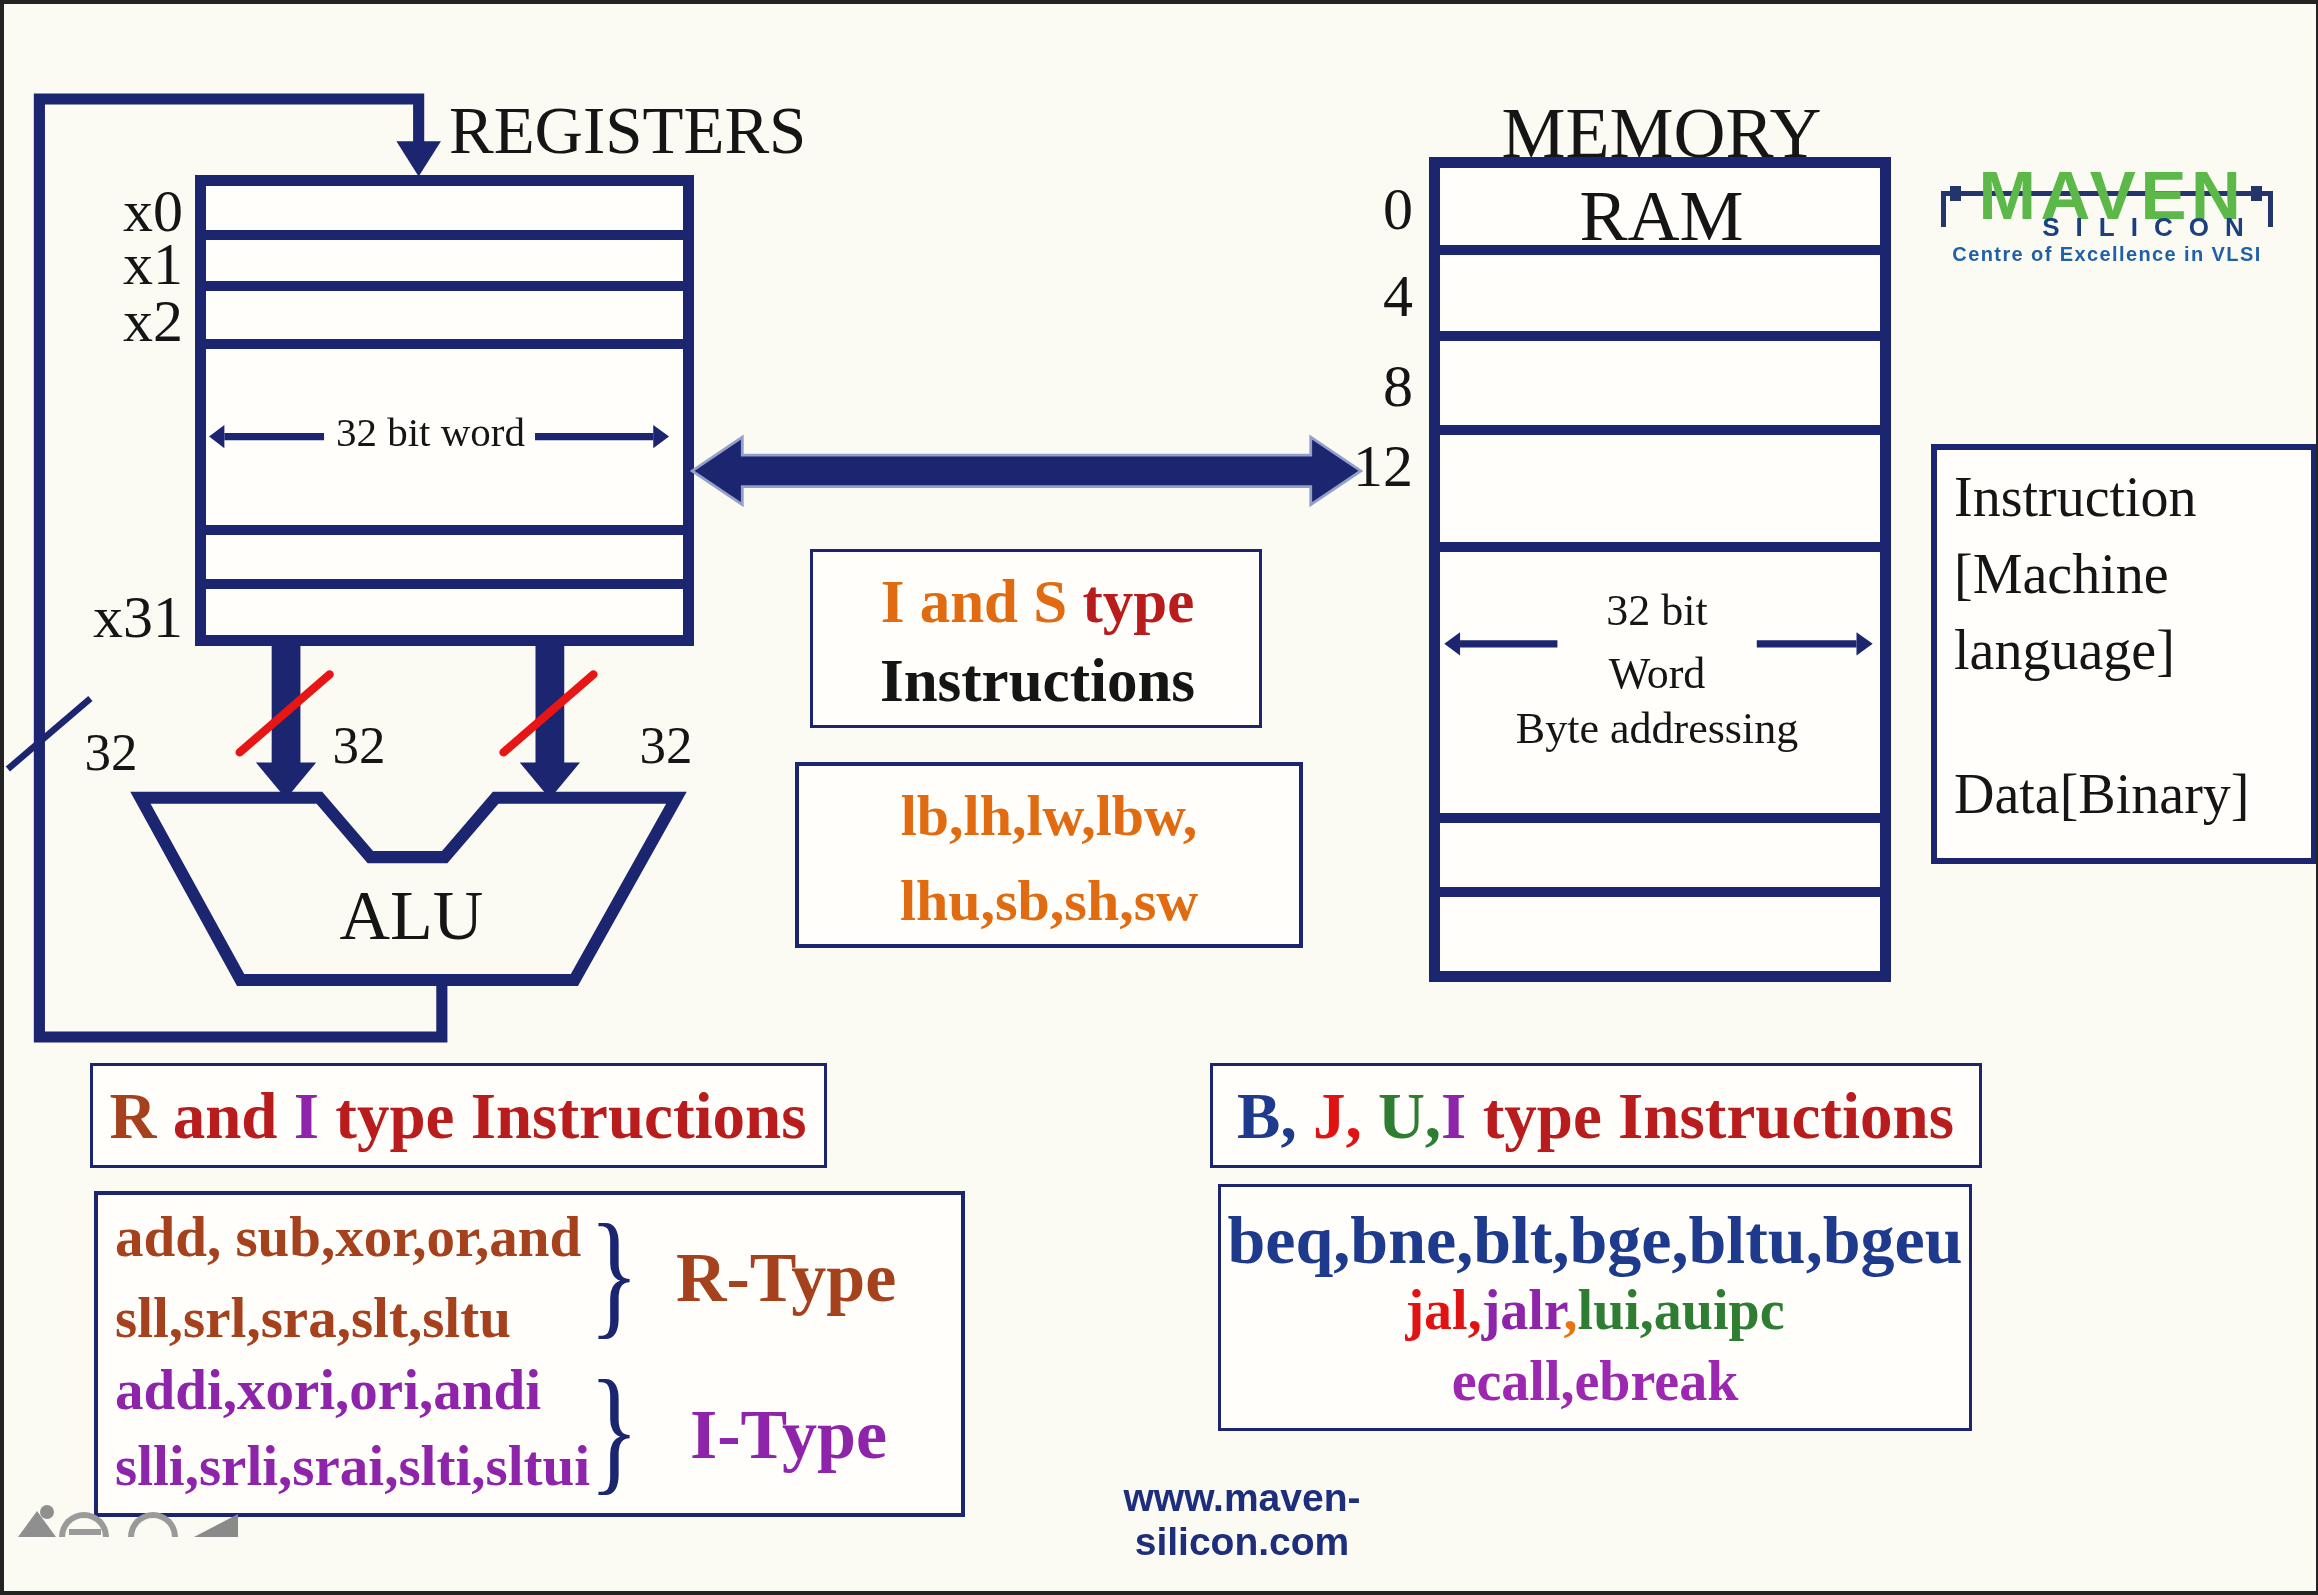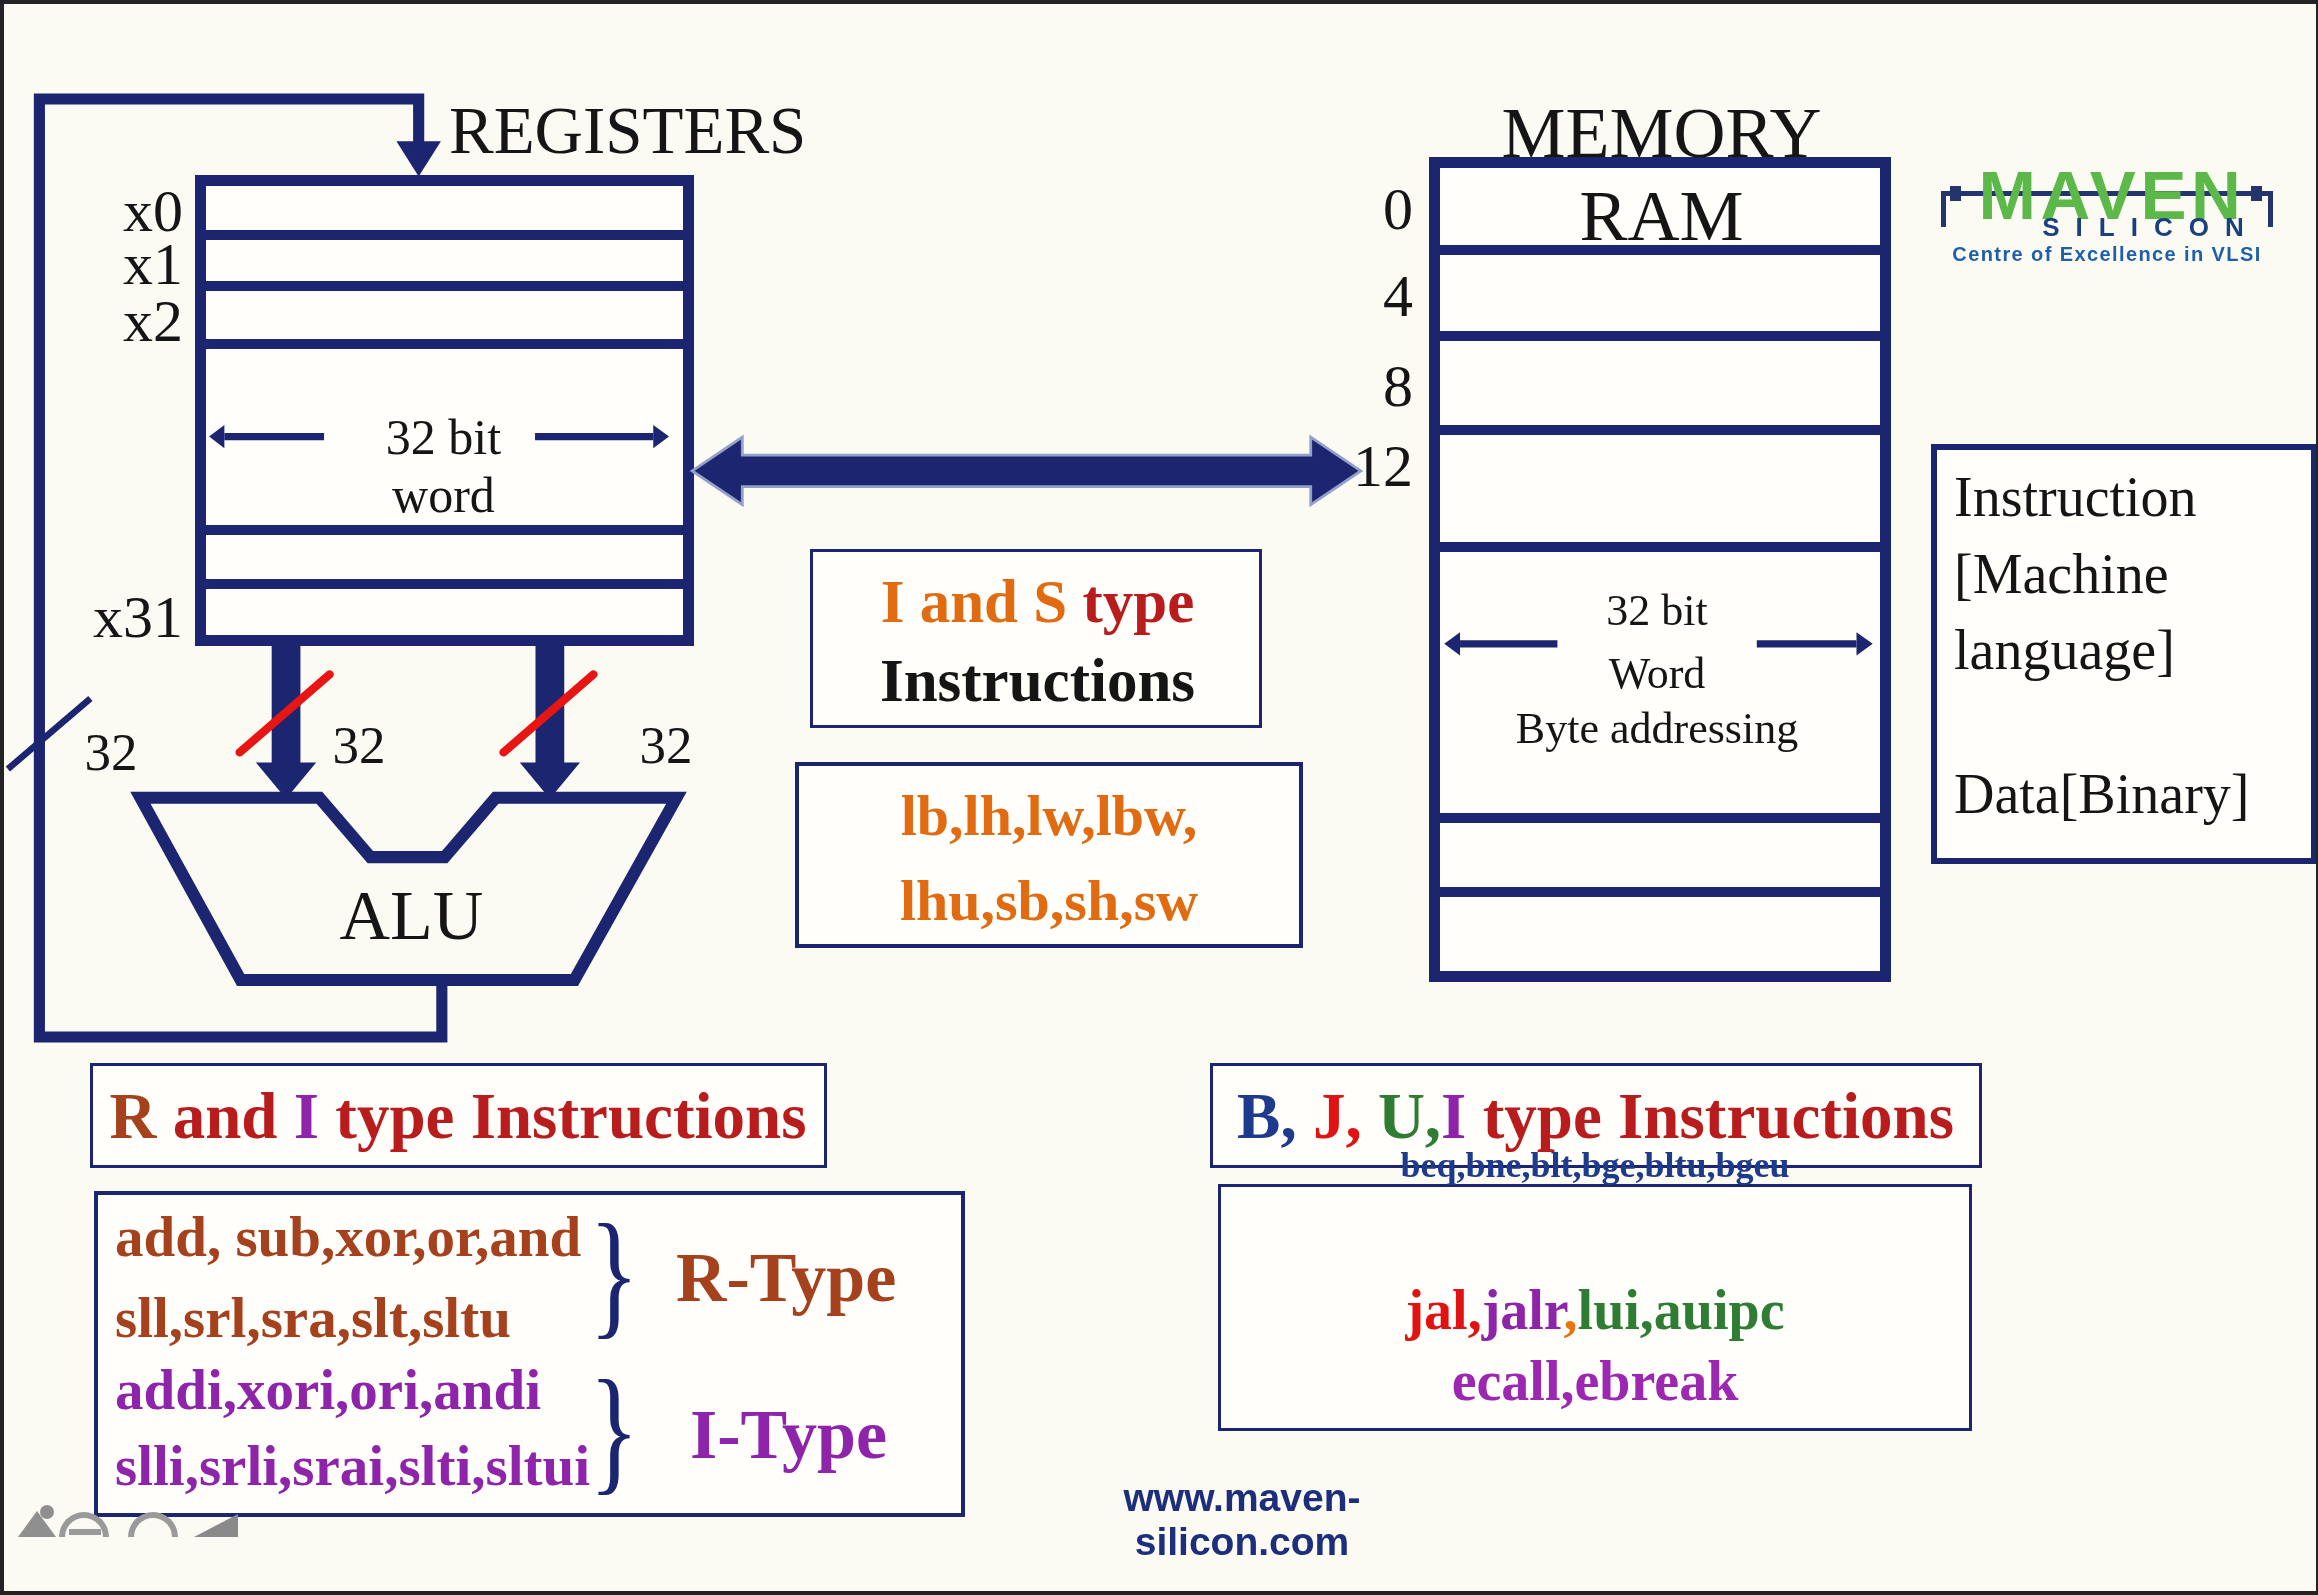--- a/index.html
+++ b/index.html
@@ -97,21 +97,21 @@
     <polygon points="3995,1355 3995,1405 4030,1380" fill="#1b2570"></polygon>
   </svg>
 
   <div class="txt ctr" style="left:445px;top:88px;width:343px;font-size:67px;text-align:right;">REGISTERS</div>
 
   <div class="txt rgt" style="left:79px;top:173px;width:100px;font-size:60px;">x0</div>
   <div class="txt rgt" style="left:79px;top:226px;width:100px;font-size:60px;">x1</div>
   <div class="txt rgt" style="left:79px;top:283px;width:100px;font-size:60px;">x2</div>
   <div class="txt rgt" style="left:70px;top:579px;width:109px;font-size:60px;">x31</div>
 
-  <div class="txt ctr" style="left:326px;top:404px;width:227px;font-size:50px;">32 bit word</div>
+  <div class="txt ctr" style="left:313px;top:404px;width:227px;font-size:41px;">32 bit word</div>
 
   <div class="txt ctr" style="left:70px;top:718px;width:74px;font-size:53px;">32</div>
   <div class="txt ctr" style="left:318px;top:711px;width:74px;font-size:53px;">32</div>
   <div class="txt ctr" style="left:625px;top:711px;width:74px;font-size:53px;">32</div>
 
   <div class="txt ctr" style="left:315px;top:872px;width:185px;font-size:70px;">ALU</div>
 
   <div class="txt ctr" style="left:1428px;top:88px;width:459px;font-size:72px;">MEMORY RAM</div>
 
   <div class="txt rgt" style="left:1319px;top:171px;width:90px;font-size:60px;">0</div>
@@ -148,21 +148,21 @@
   <div class="brace ctr" style="left:573px;top:1194px;width:74px;height:151px;font-size:139px;line-height:151px;">}</div>
   <div class="brace ctr" style="left:573px;top:1350px;width:74px;height:151px;font-size:139px;line-height:151px;">}</div>
 
   <div class="txt bold c-brown" style="left:672px;top:1234px;font-size:70px;">R-Type</div>
   <div class="txt bold c-purple" style="left:686px;top:1391px;font-size:70px;">I-Type</div>
 
   <div class="txt ctr bold" style="left:1210px;top:1075px;width:763px;font-size:65px;">
     <span class="c-navy">B,</span><span class="c-red"> J,</span><span class="c-green"> U,</span><span class="c-purple">I</span><span class="c-blk"> type Instructions</span>
   </div>
 
-  <div class="txt ctr bold c-navy" style="left:1220px;top:1140px;width:742px;font-size:36px;">beq,bne,blt,bge,bltu,bgeu</div>
+  <div class="txt ctr bold c-navy" style="left:1220px;top:1197px;width:742px;font-size:68px;">beq,bne,blt,bge,bltu,bgeu</div>
   <div class="txt ctr bold" style="left:1220px;top:1274px;width:742px;font-size:56px;">
     <span class="c-red">jal,</span><span class="c-purple">jalr</span><span class="c-orangec">,</span><span class="c-green">lui,auipc</span>
   </div>
   <div class="txt ctr bold c-magenta" style="left:1220px;top:1345px;width:742px;font-size:56px;">ecall,ebreak</div>
 
   <div class="txt ctr bold sans c-linknavy" style="left:1020px;top:1472px;width:436px;font-size:39px;">www.maven-silicon.com</div>
 
   <div class="logo-bar" style="left:1937px;top:187px;width:332px;height:4.6px;"></div>
   <div class="logo-bar" style="left:1937px;top:187px;width:4.6px;height:36px;"></div>
   <div class="logo-bar" style="left:2264px;top:187px;width:4.6px;height:36px;"></div>

